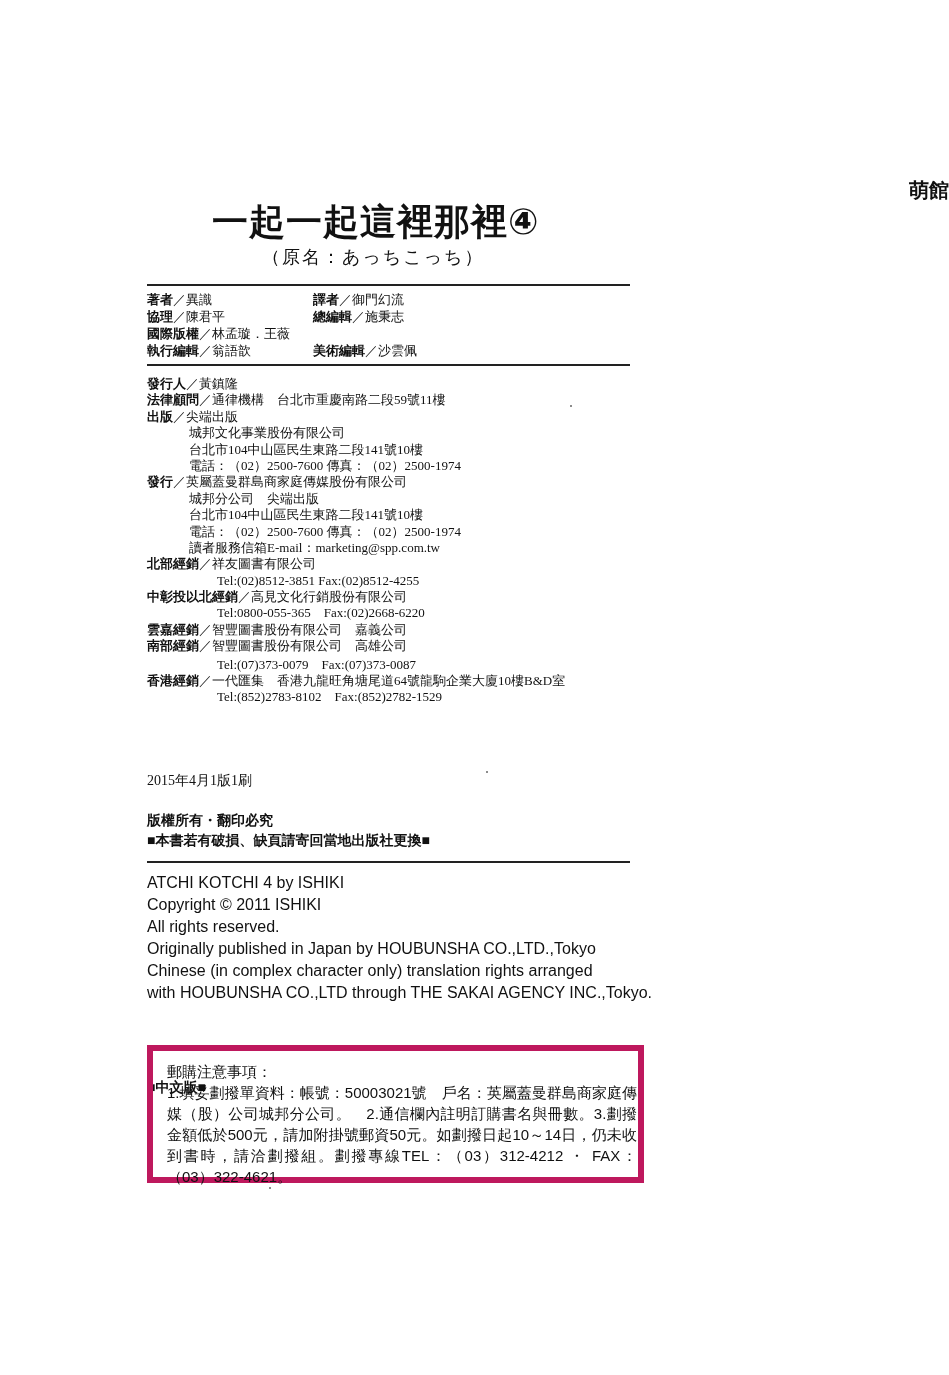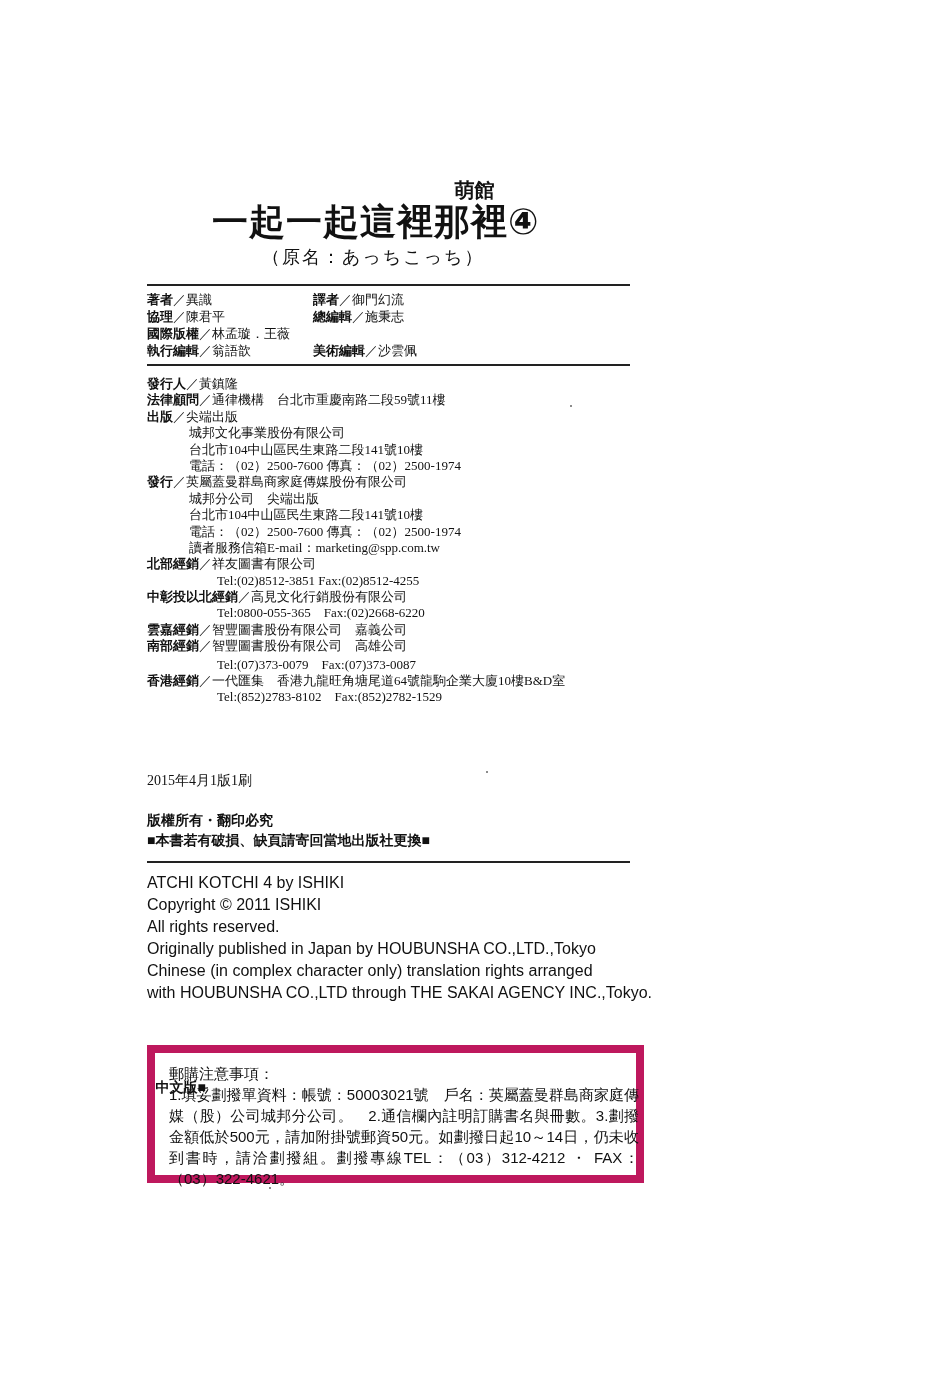--- a/index.html
+++ b/index.html
@@ -1,35 +1,35 @@
 <!DOCTYPE html>
 <html><head>
 <meta charset="utf-8">
 <style>
   html, body { margin: 0; padding: 0; background: #ffffff; }
   body { width: 949px; height: 1375px; position: relative; overflow: hidden; color: #111; font-family: "DejaVu Serif", serif; }
   .abs { position: absolute; white-space: nowrap; }
   .sans { font-family: "Liberation Sans", "DejaVu Sans", sans-serif; }
   .serif { font-family: "Liberation Serif", "DejaVu Serif", serif; }
-  .publisher { left: 0; width: 949px; top: 177px; text-align: center; font-size: 20px; font-weight: bold; box-sizing: border-box; }
+  .publisher { left: 0; width: 949px; top: 177px; text-align: right; font-size: 20px; font-weight: bold; box-sizing: border-box; }
   .title { left: 212px; top: 198px; font-size: 36px; font-weight: bold; letter-spacing: 1px; }
   .orig { left: 262px; top: 245px; font-size: 18px; letter-spacing: 2px; }
   .rule { position: absolute; height: 2px; background: #222; }
   .credits { font-size: 13px; line-height: 17px; }
   .credits b { font-family: "DejaVu Sans", sans-serif; font-weight: bold; }
   .info { left: 147px; top: 376px; font-size: 13px; line-height: 16.4px; }
   .info .row { height: 16.4px; }
   .info b { font-family: "DejaVu Sans", sans-serif; font-weight: bold; }
   .info .ind1 { padding-left: 42px; }
   .info .ind2 { padding-left: 70px; }
   .date { left: 147px; top: 772px; font-size: 14px; }
   .rights { left: 147px; top: 810px; font-size: 14px; line-height: 20px; font-weight: bold; }
   .eng { left: 147px; top: 872px; font-size: 16px; line-height: 22px; }
   .cn-ver { left: 147px; top: 1079px; font-size: 14px; font-weight: bold; }
-  .notice-box { position: absolute; left: 147px; top: 1045px; width: 497px; height: 138px; border: 8px solid #be185d; box-sizing: border-box; }
+  .notice-box { position: absolute; left: 147px; top: 1045px; width: 497px; height: 138px; border: 6px solid #be185d; box-sizing: border-box; }
   .notice-text { position: absolute; left: 14px; top: 10px; font-size: 15px; line-height: 21px; white-space: normal; width: 470px; }
   .dot { position: absolute; width: 2px; height: 2px; background: #666; border-radius: 1px; }
 </style>
 </head>
 <body>
 
 <div class="abs publisher sans">萌館</div>
 <div class="abs title sans">一起一起這裡那裡④</div>
 <div class="abs orig sans">（原名：あっちこっち）</div>
 

